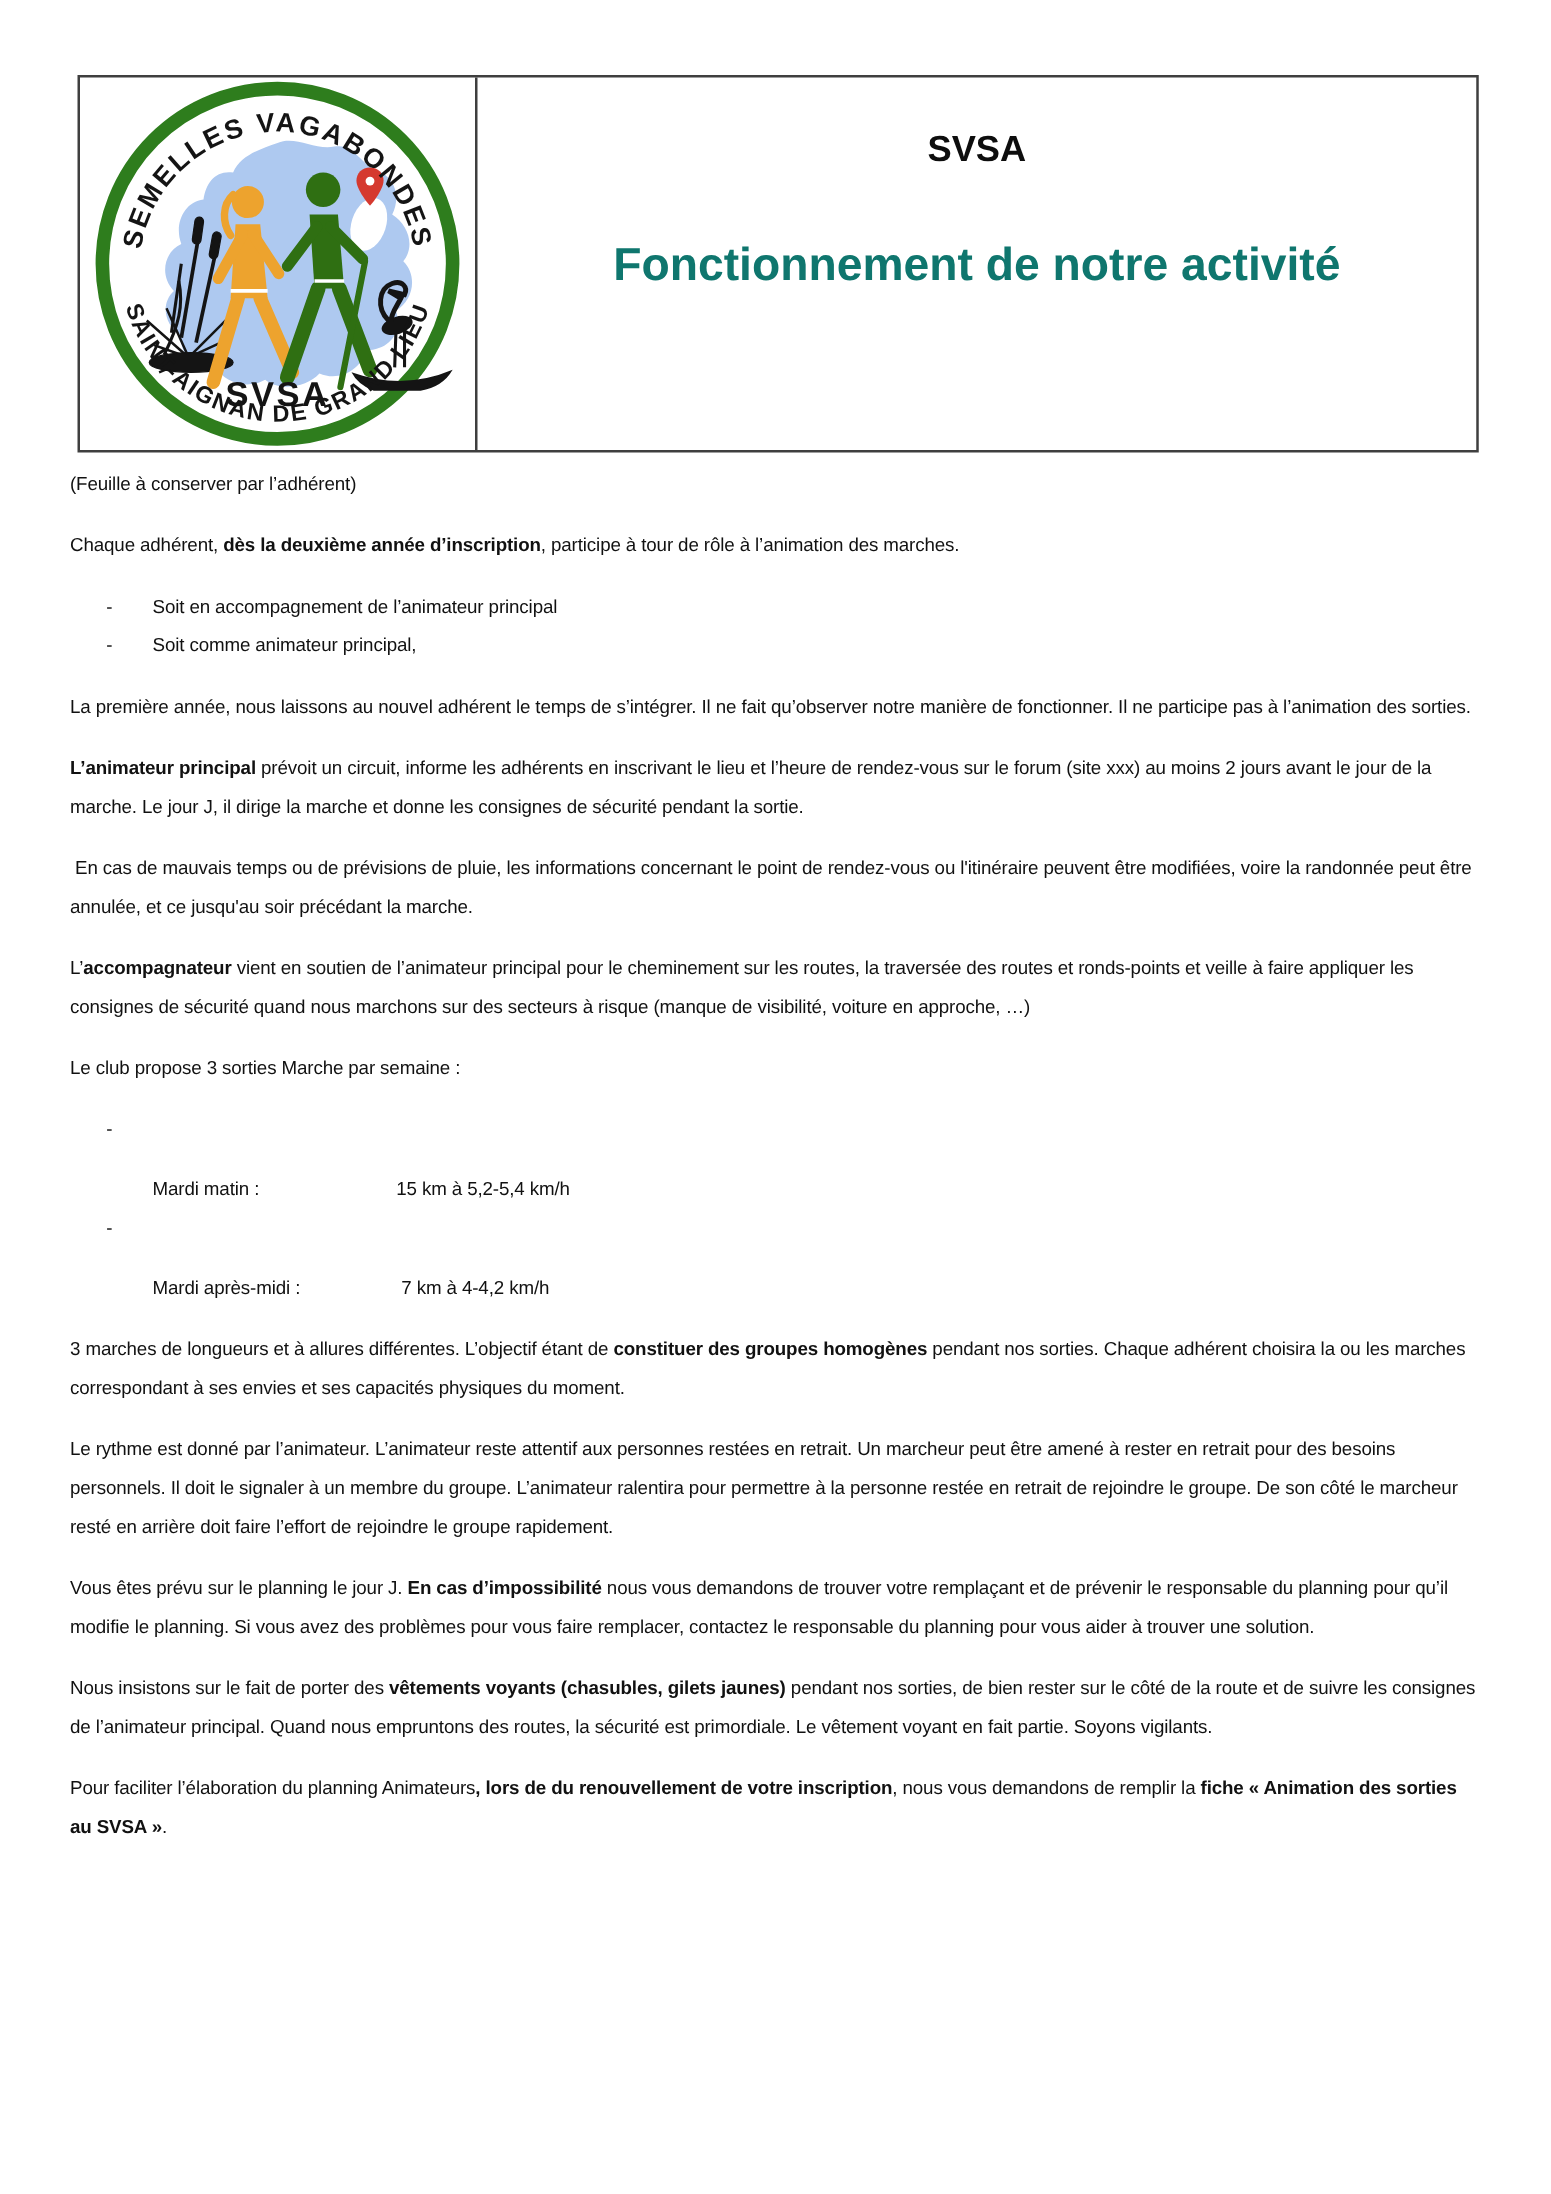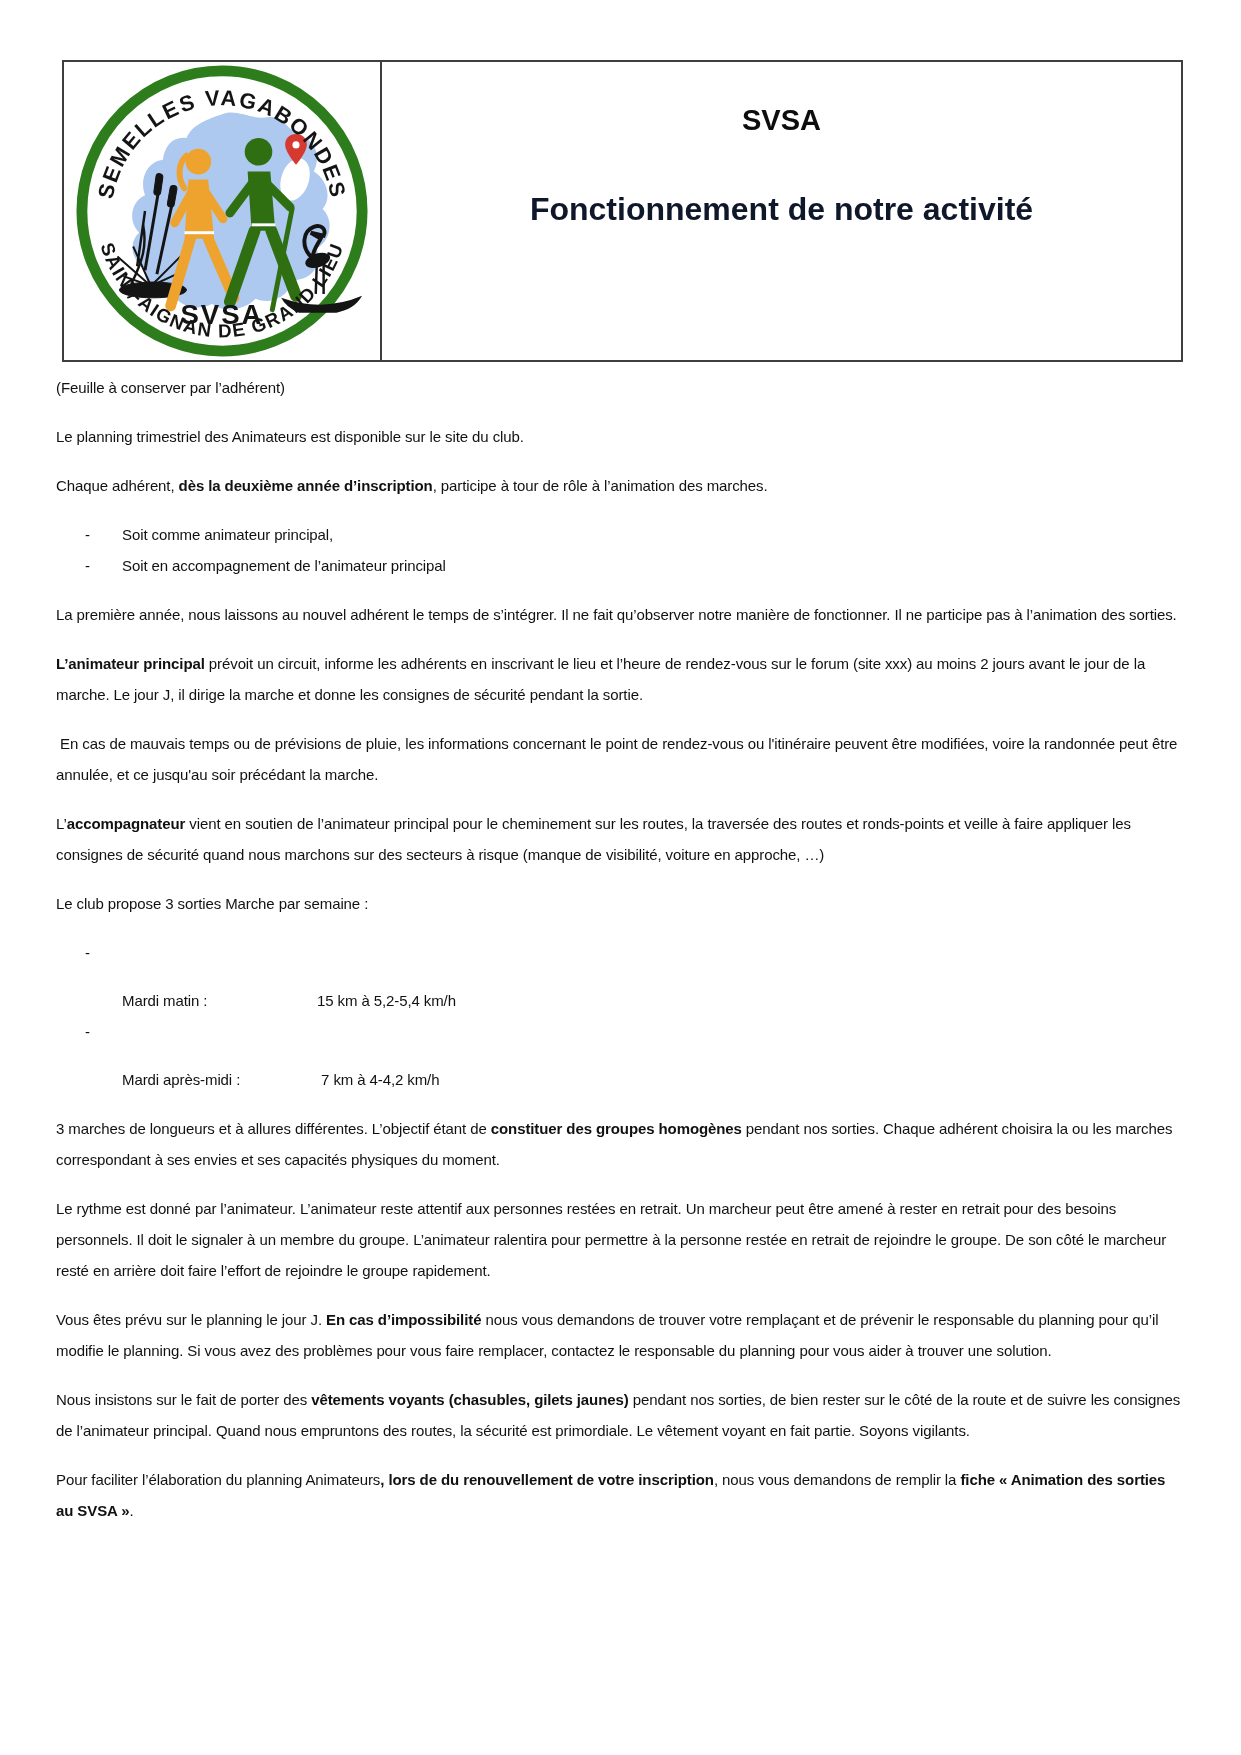--- a/index.html
+++ b/index.html
@@ -20,21 +20,21 @@
   }
   .logo-cell svg{display:block;}
   .title-cell{
     flex:1;display:flex;flex-direction:column;align-items:center;
     padding-top:42px;box-sizing:border-box;
   }
   .doc-title{
     font-size:29px;font-weight:700;color:#0d0d0d;letter-spacing:0;margin:0;
   }
   .doc-subtitle{
-    font-size:32px;font-weight:700;color:#0f172a;margin:54px 0 0 0;
+    font-size:37px;font-weight:700;color:#0f766e;margin:54px 0 0 0;
   }
   
   .doc-body{margin-top:10px;font-size:15px;line-height:31px;letter-spacing:-0.1px;color:#111;}
   .doc-body p{margin:0 0 18px 0;white-space:pre-wrap;}
   .doc-body .b{font-weight:700;text-align:center;}
   .keep-note{margin:0 0 18px 0;}
   ul.dash-list,ul.schedule-list{
     list-style:none;margin:0 0 18px 0;padding:0;
   }
   ul.dash-list li,ul.schedule-list li{
@@ -124,25 +124,24 @@
     </div>
     <div class="title-cell">
       <div class="doc-title">SVSA</div>
       <div class="doc-subtitle">Fonctionnement de notre activité</div>
     </div>
   </div>
 
   <div class="doc-body">
     <p class="keep-note">(Feuille à conserver par l’adhérent)</p>
     <div>
-        <p><span>Le planning trimestriel des Animateurs est disponible sur le site du club.</span></p>
         <p><span>Chaque adhérent, </span><span class="b">dès la deuxième année d’inscription</span><span>, participe à tour de rôle à l’animation des marches.</span></p>
         <ul class="dash-list">
+          <li><span>Soit en accompagnement de l’animateur principal</span></li>
           <li><span>Soit comme animateur principal,</span></li>
-          <li><span>Soit en accompagnement de l’animateur principal</span></li>
         </ul>
         <p><span>La première année, nous laissons au nouvel adhérent le temps de s’intégrer. Il ne fait qu’observer notre manière de fonctionner. Il ne participe pas à l’animation des sorties.</span></p>
         <p><span class="b">L’animateur principal</span><span> prévoit un circuit, informe les adhérents en inscrivant le lieu et l’heure de rendez-vous sur le forum (site xxx) au moins 2 jours avant le jour de la marche. Le jour J, il dirige la marche et donne les consignes de sécurité pendant la sortie.</span></p>
         <p><span> En cas de mauvais temps ou de prévisions de pluie, les informations concernant le point de rendez-vous ou l'itinéraire peuvent être modifiées, voire la randonnée peut être annulée, et ce jusqu'au soir précédant la marche.</span></p>
         <p><span>L’</span><span class="b">accompagnateur</span><span> vient en soutien de l’animateur principal pour le cheminement sur les routes, la traversée des routes et ronds-points et veille à faire appliquer les consignes de sécurité quand nous marchons sur des secteurs à risque (manque de visibilité, voiture en approche, …)</span></p>
         <p><span>Le club propose 3 sorties Marche par semaine :</span></p>
         <ul class="schedule-list">
           <li><span class="sched-label">Mardi matin :</span><span class="sched-value">15 km à 5,2-5,4 km/h</span></li>
           <li><span class="sched-label">Mardi après-midi :</span><span class="sched-value"> 7 km à 4-4,2 km/h</span></li>
         </ul>

